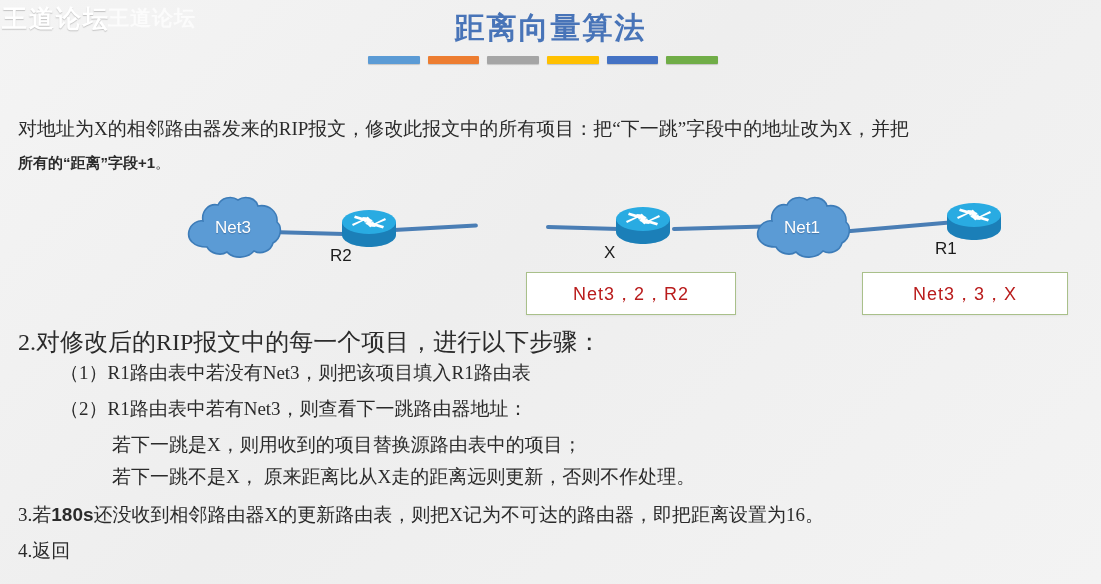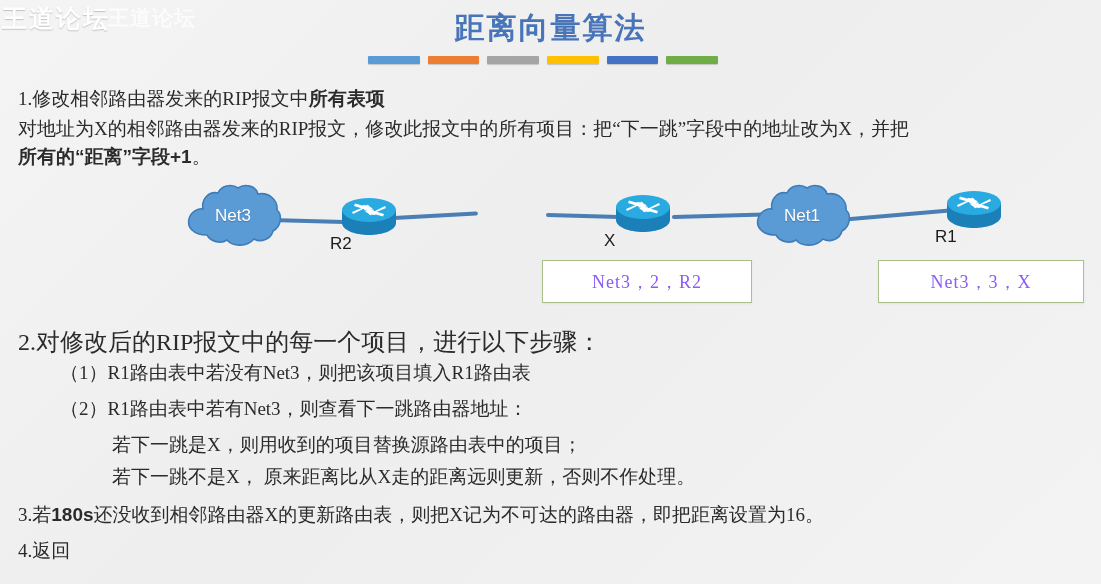--- a/index.html
+++ b/index.html
@@ -82,39 +82,39 @@
   
   .txt {
     position: absolute;
     color: #2b2b2b;
     font-family: "Liberation Serif", "DejaVu Serif", serif;
     white-space: nowrap;
   }
 
   .l1 { left: 18px;  top: 86px;  font-size: 19px; }
   .l2 { left: 18px;  top: 116px; font-size: 19px; }
-  .l3 { left: 18px;  top: 144px; font-size: 19px; }
+  .l3 { left: 18px;  top: 154px; font-size: 15px; }
   .l4 { left: 18px;  top: 326px; font-size: 24px; }
   .l5 { left: 60px;  top: 360px; font-size: 19px; }
   .l6 { left: 60px;  top: 396px; font-size: 19px; }
   .l7 { left: 112px; top: 432px; font-size: 19px; }
   .l8 { left: 112px; top: 464px; font-size: 19px; }
   .l9 { left: 18px;  top: 502px; font-size: 19px; }
   .l10{ left: 18px;  top: 538px; font-size: 19px; }
 
   .hei {
     font-family: "Liberation Sans", "DejaVu Sans", sans-serif;
     font-weight: bold;
   }
 
   
   .diagram {
     position: absolute;
     left: 0;
-    top: 168px;
+    top: 180px;
     width: 967px;
     height: 140px;
   }
 
   .link {
     position: absolute;
     height: 4px;
     background: #4a7eb5;
     transform-origin: 0 50%;
     border-radius: 2px;
@@ -158,26 +158,25 @@
     color: #1c1c1c;
   }
 
   .entry-box {
     position: absolute;
     border: 1.5px solid #a9c08a;
     background: #ffffff;
     display: flex;
     align-items: center;
     justify-content: center;
-    font-family: Liberation Serif, serif;
+    font-family: Liberation Sans, sans-serif;
     font-size: 18px;
-    color: #8b5cf6;
+    color: #b91c1c;
     letter-spacing: 1px;
     box-shadow: 0 1px 2px rgba(0,0,0,0.06);
-    margin-left: 16px;
   }
 </style>
 </head>
 <body>
 
 <div class="slide">
 
   <div class="watermark">王道论坛</div>
   <div class="watermark-2">王道论坛</div>
 
@@ -185,21 +184,20 @@
 
   <div class="rule-bars">
     <span style="background:#5b9bd5"></span>
     <span style="background:#ed7d31"></span>
     <span style="background:#a5a5a5"></span>
     <span style="background:#ffc000"></span>
     <span style="background:#4472c4"></span>
     <span style="background:#70ad47"></span>
   </div>
 
-  <div class="txt l1"><span>1.修改相邻路由器发来的RIP报文中</span><span class="hei">所有表项</span></div>
 
   <div class="txt l2">对地址为X的相邻路由器发来的RIP报文，修改此报文中的所有项目：把“下一跳”字段中的地址改为X，并把</div>
 
   <div class="txt l3"><span class="hei">所有的“距离”字段+1</span><span>。</span></div>
 
   <div class="txt l4">2.对修改后的RIP报文中的每一个项目，进行以下步骤：</div>
   <div class="txt l5">（1）R1路由表中若没有Net3，则把该项目填入R1路由表</div>
   <div class="txt l6">（2）R1路由表中若有Net3，则查看下一跳路由器地址：</div>
   <div class="txt l7">若下一跳是X，则用收到的项目替换源路由表中的项目；</div>
   <div class="txt l8">若下一跳不是X， 原来距离比从X走的距离远则更新，否则不作处理。</div>

